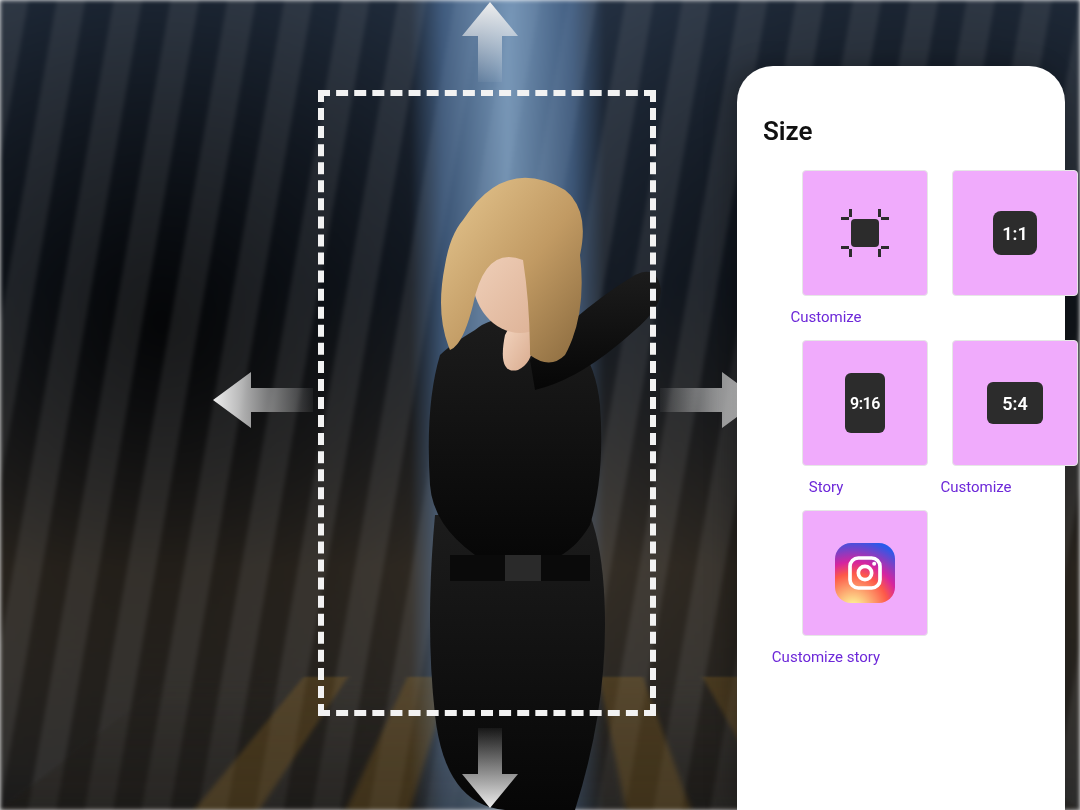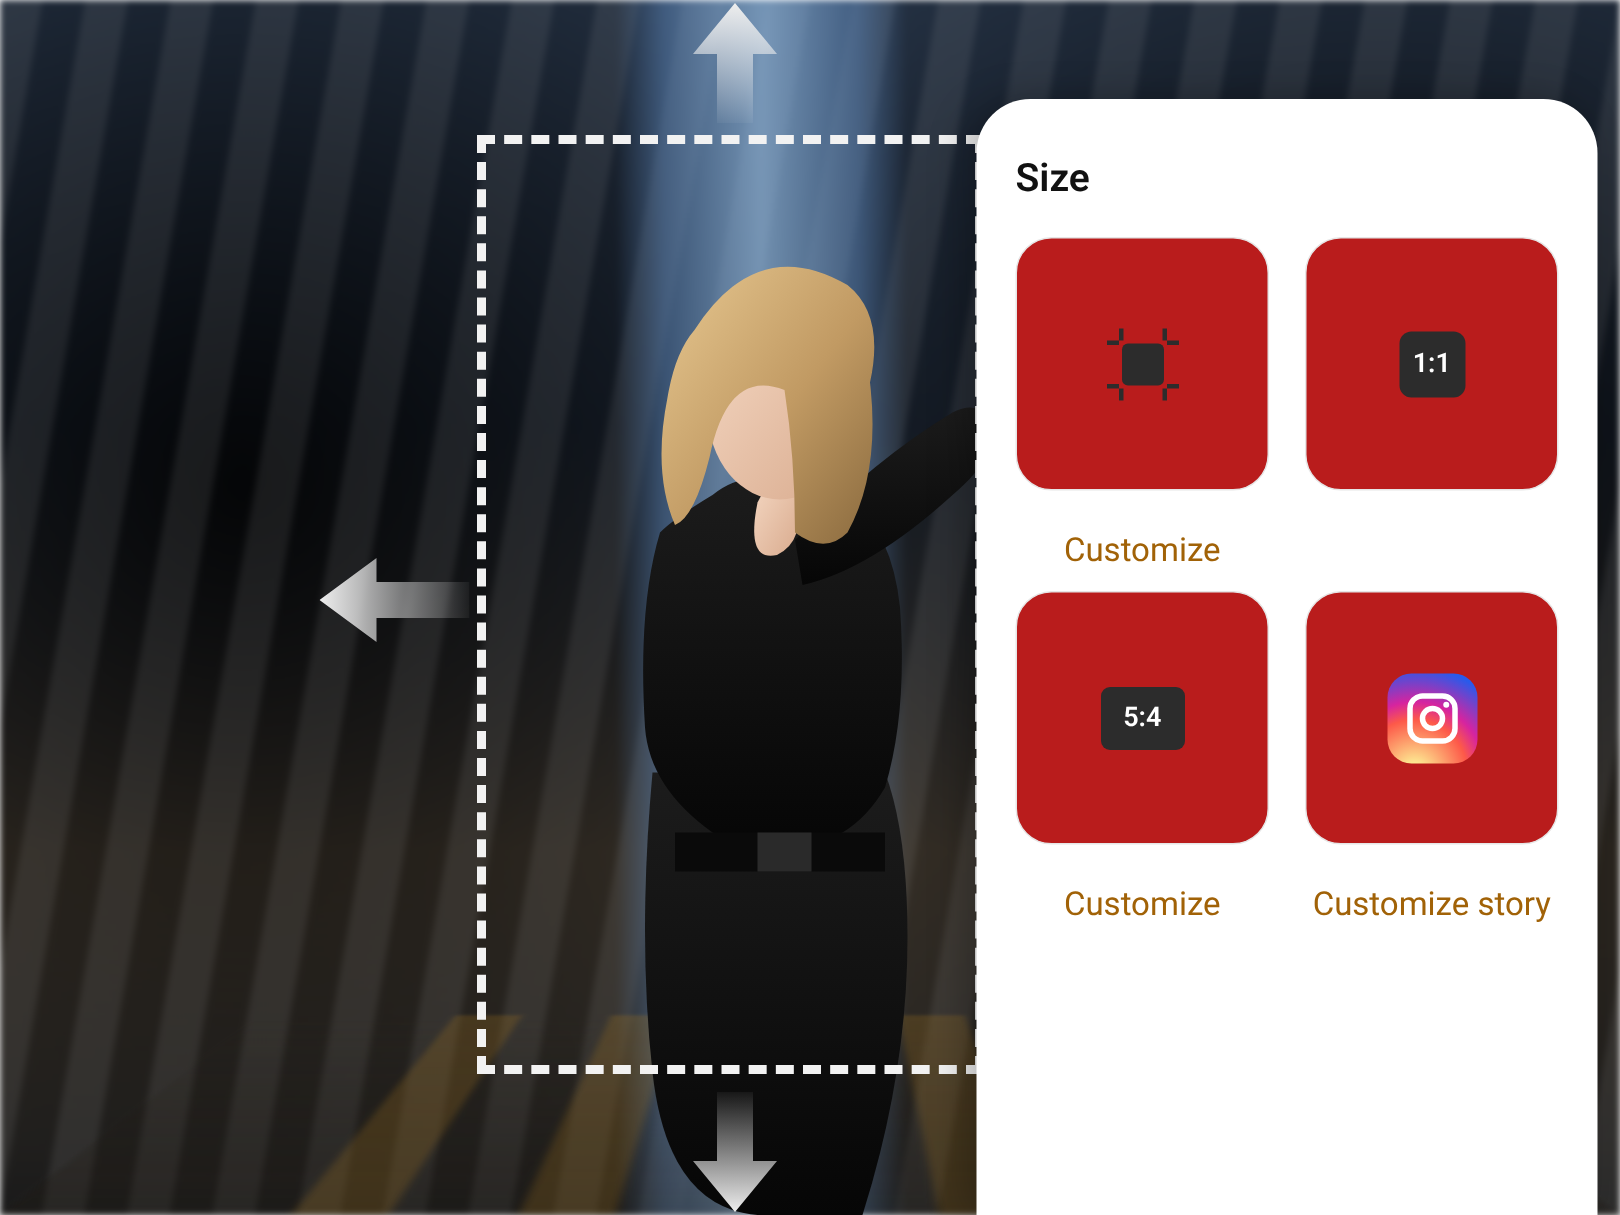--- a/index.html
+++ b/index.html
@@ -53,54 +53,55 @@
     border: 6px dashed transparent;
   }
   
   .arrow { position: absolute; }
   .arrow svg { display:block; }
 
   
   .panel {
     position: absolute;
     top: 66px; right: 15px;
-    width: 414px; height: 744px;
+    width: 328px; height: 744px;
     background: #ffffff;
     border-radius: 36px 36px 0 0;
     box-shadow: -8px 0 24px rgba(0,0,0,0.25);
-    padding: 38px 26px 0 26px;
+    padding: 50px 26px 0 26px;
   }
   .panel h2 {
     font-size: 26px;
     font-weight: 600;
     color: #111;
     margin-bottom: 24px;
   }
   .grid {
     display: grid;
     grid-template-columns: 1fr 1fr;
     column-gap: 24px;
     row-gap: 14px;
   }
   .cell { text-align: center; }
   .tile {
     width: 100%;
     aspect-ratio: 1/1;
     border: 1px solid #e6e6e6;
-    border-radius: 24px;
-    background: #b91c1c;
+    border-radius: 4px;
+    background: #f0abfc;
     display: flex;
     align-items: center;
     justify-content: center;
     cursor: pointer;
+    margin-left: 39px;
   }
   .caption {
-    margin-top: 28px;
-    font-size: 22px;
-    color: #a16207;
+    margin-top: 12px;
+    font-size: 15px;
+    color: #6d28d9;
   }
   
   .badge {
     background: #2c2c2c;
     color: #fff;
     border-radius: 8px;
     font-weight: 600;
     font-size: 18px;
     display:flex; align-items:center; justify-content:center;
   }
@@ -245,20 +246,26 @@
         </div>
         <div class="caption">Customize</div>
       </div>
 
       <div class="cell">
         <div class="tile">
           <div class="badge square">1:1</div>
         </div>
       </div>
 
+      <div class="cell">
+        <div class="tile">
+          <div class="badge story">9:16</div>
+        </div>
+        <div class="caption">Story</div>
+      </div>
 
 
       <div class="cell">
         <div class="tile">
           <div class="badge landscape">5:4</div>
         </div>
         <div class="caption">Customize</div>
       </div>
 
       <div class="cell">

